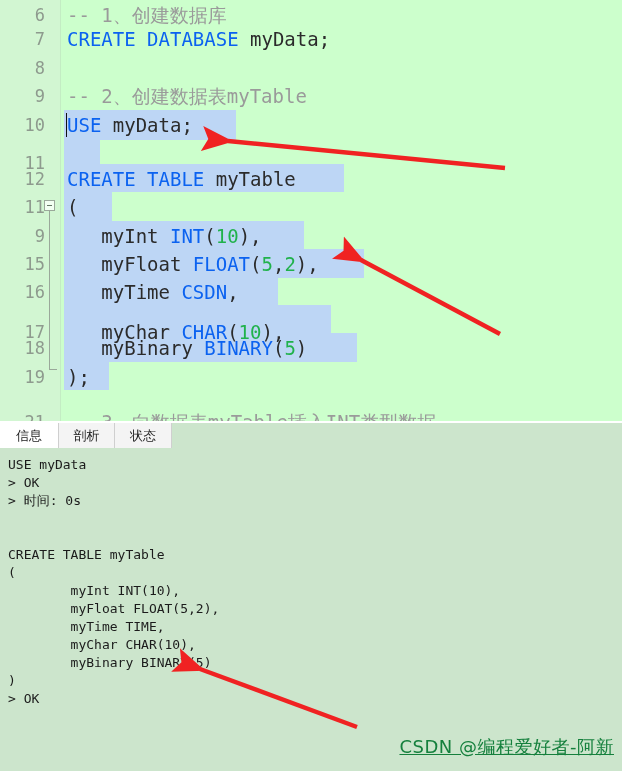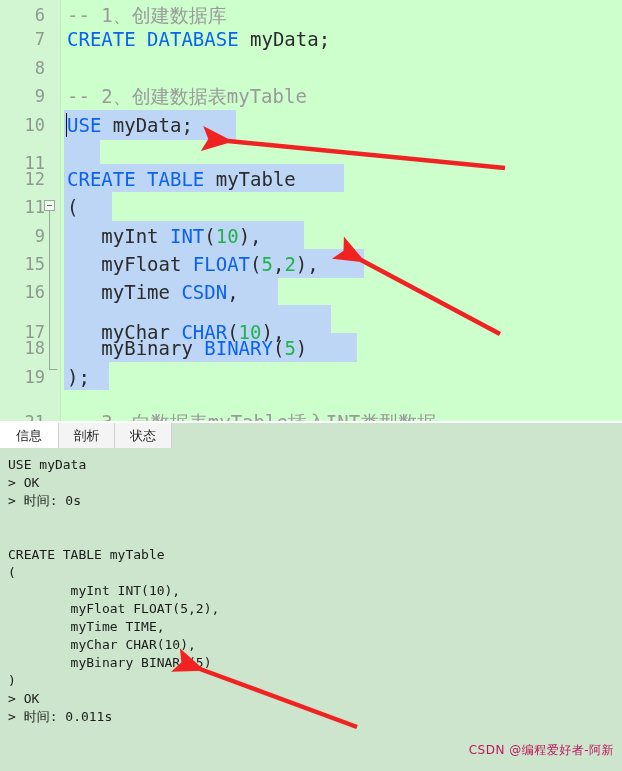--- a/index.html
+++ b/index.html
@@ -79,21 +79,21 @@
     position:absolute;left:0;top:25px;width:528px;height:323px;
     padding:8px 0 0 8px;box-sizing:border-box;
   }
   .rline{
     height:18px;line-height:18px;font-size:13px;color:#1b1b1b;
     font-family:"DejaVu Sans Mono",monospace;white-space:pre;
   }
   .watermark{
     position:absolute;right:8px;bottom:12px;
     font-family:"DejaVu Sans","Liberation Sans",sans-serif;
-    font-size:12px;color:#be185d;letter-spacing:0.5px;
+    font-size:18px;color:#15803d;letter-spacing:0.5px;text-decoration:underline;
   }
 
   
   .arrows{position:absolute;left:0;top:0;width:622px;height:771px;pointer-events:none;}
 </style>
 </head>
 <body>
 
 <div id="root">
 
@@ -221,21 +221,20 @@
       <div class="rline">&nbsp;</div>
       <div class="rline">CREATE TABLE myTable</div>
       <div class="rline">(</div>
       <div class="rline">        myInt INT(10),</div>
       <div class="rline">        myFloat FLOAT(5,2),</div>
       <div class="rline">        myTime TIME,</div>
       <div class="rline">        myChar CHAR(10),</div>
       <div class="rline">        myBinary BINARY(5)</div>
       <div class="rline">)</div>
       <div class="rline">&gt; OK</div>
-      <div class="rline">&gt; 时间: 0.011s</div>
     </div>
 
     <div class="watermark">CSDN @编程爱好者-阿新</div>
   </div>
 
   <svg class="arrows" viewBox="0 0 622 771" width="622" height="771">
     <defs>
       <marker id="ah" markerWidth="7" markerHeight="7" refX="1.2" refY="3.2" orient="auto" markerUnits="strokeWidth">
         <path d="M0,3.2 L7,0.4 L5.6,3.2 L7,6 Z" fill="#f02222"></path>
       </marker>

